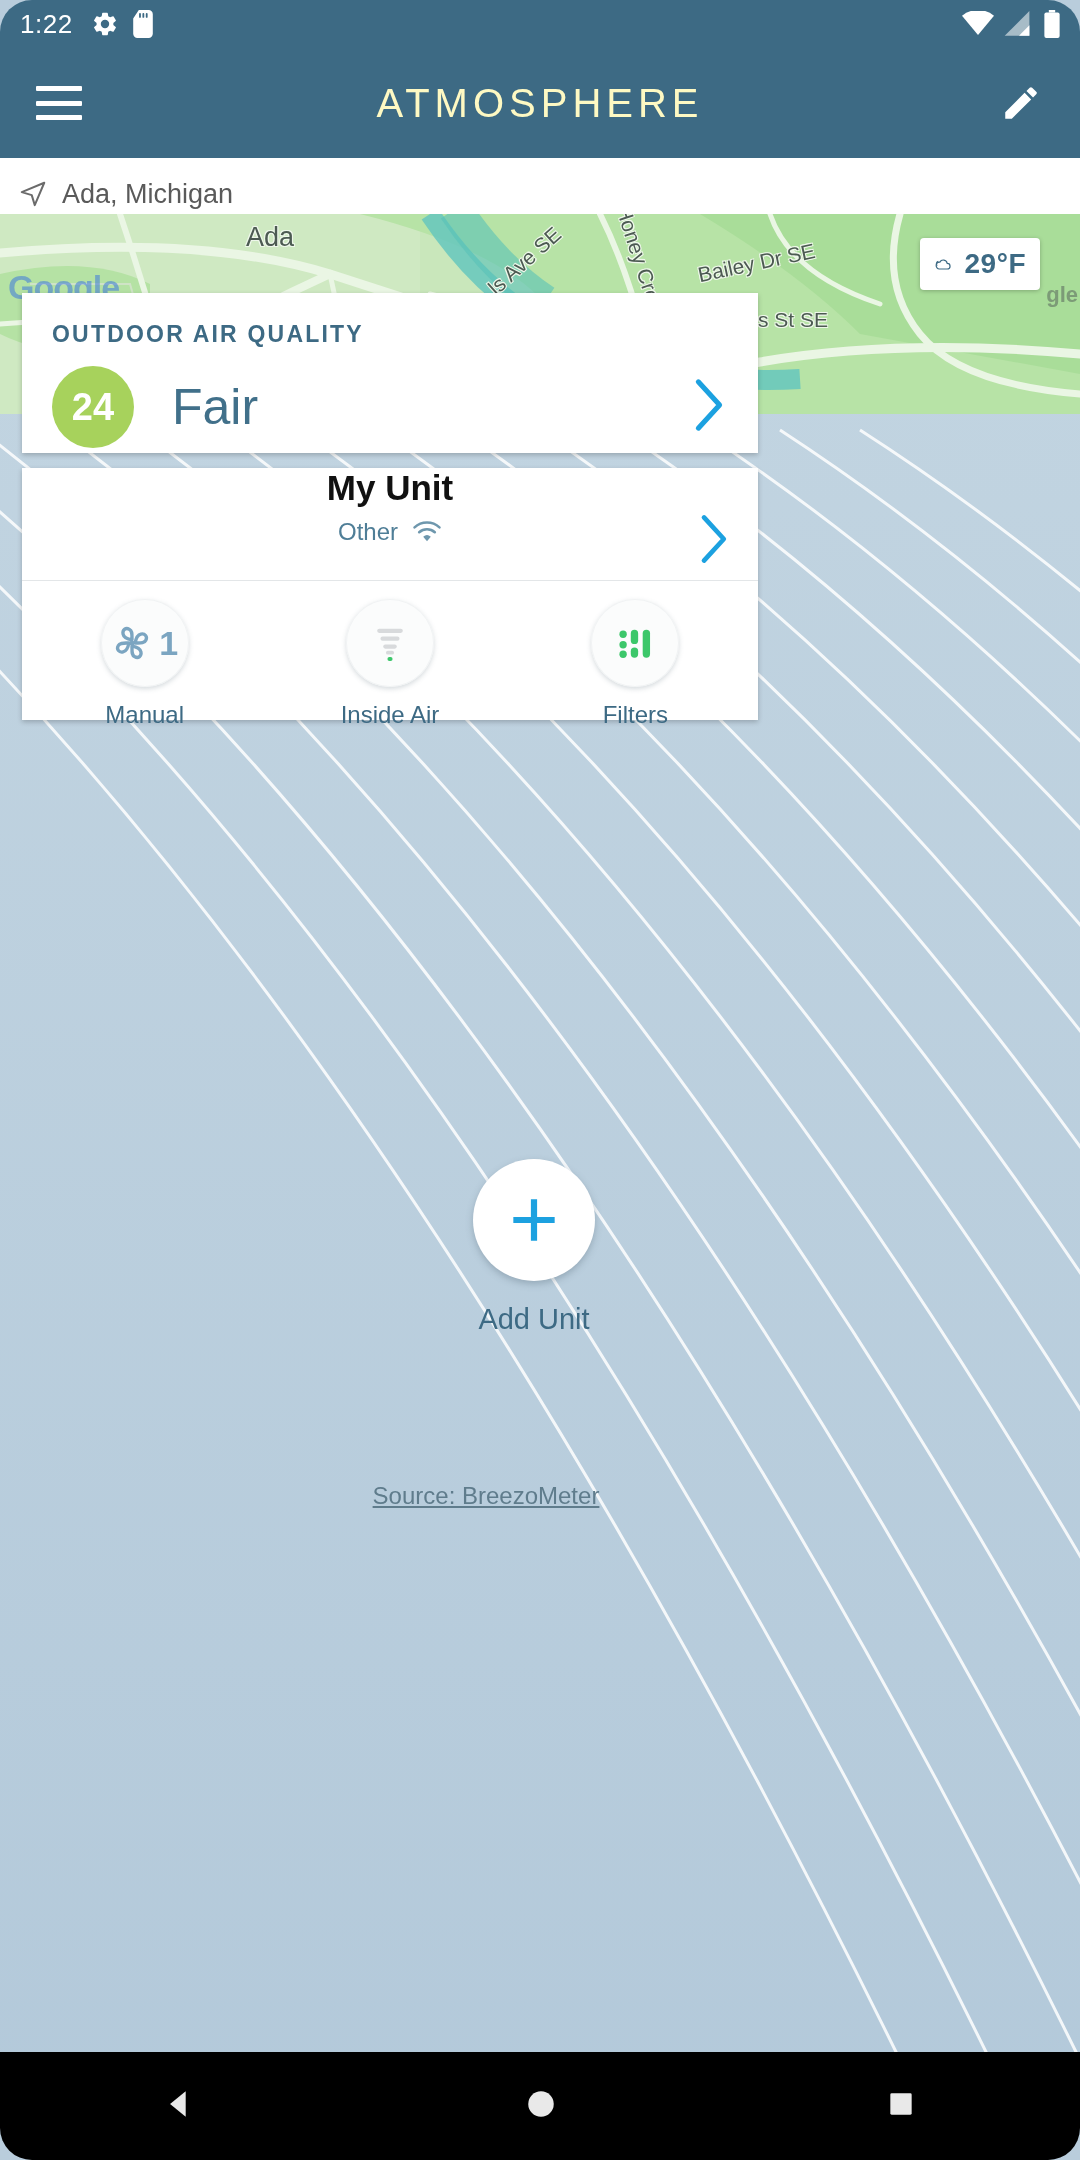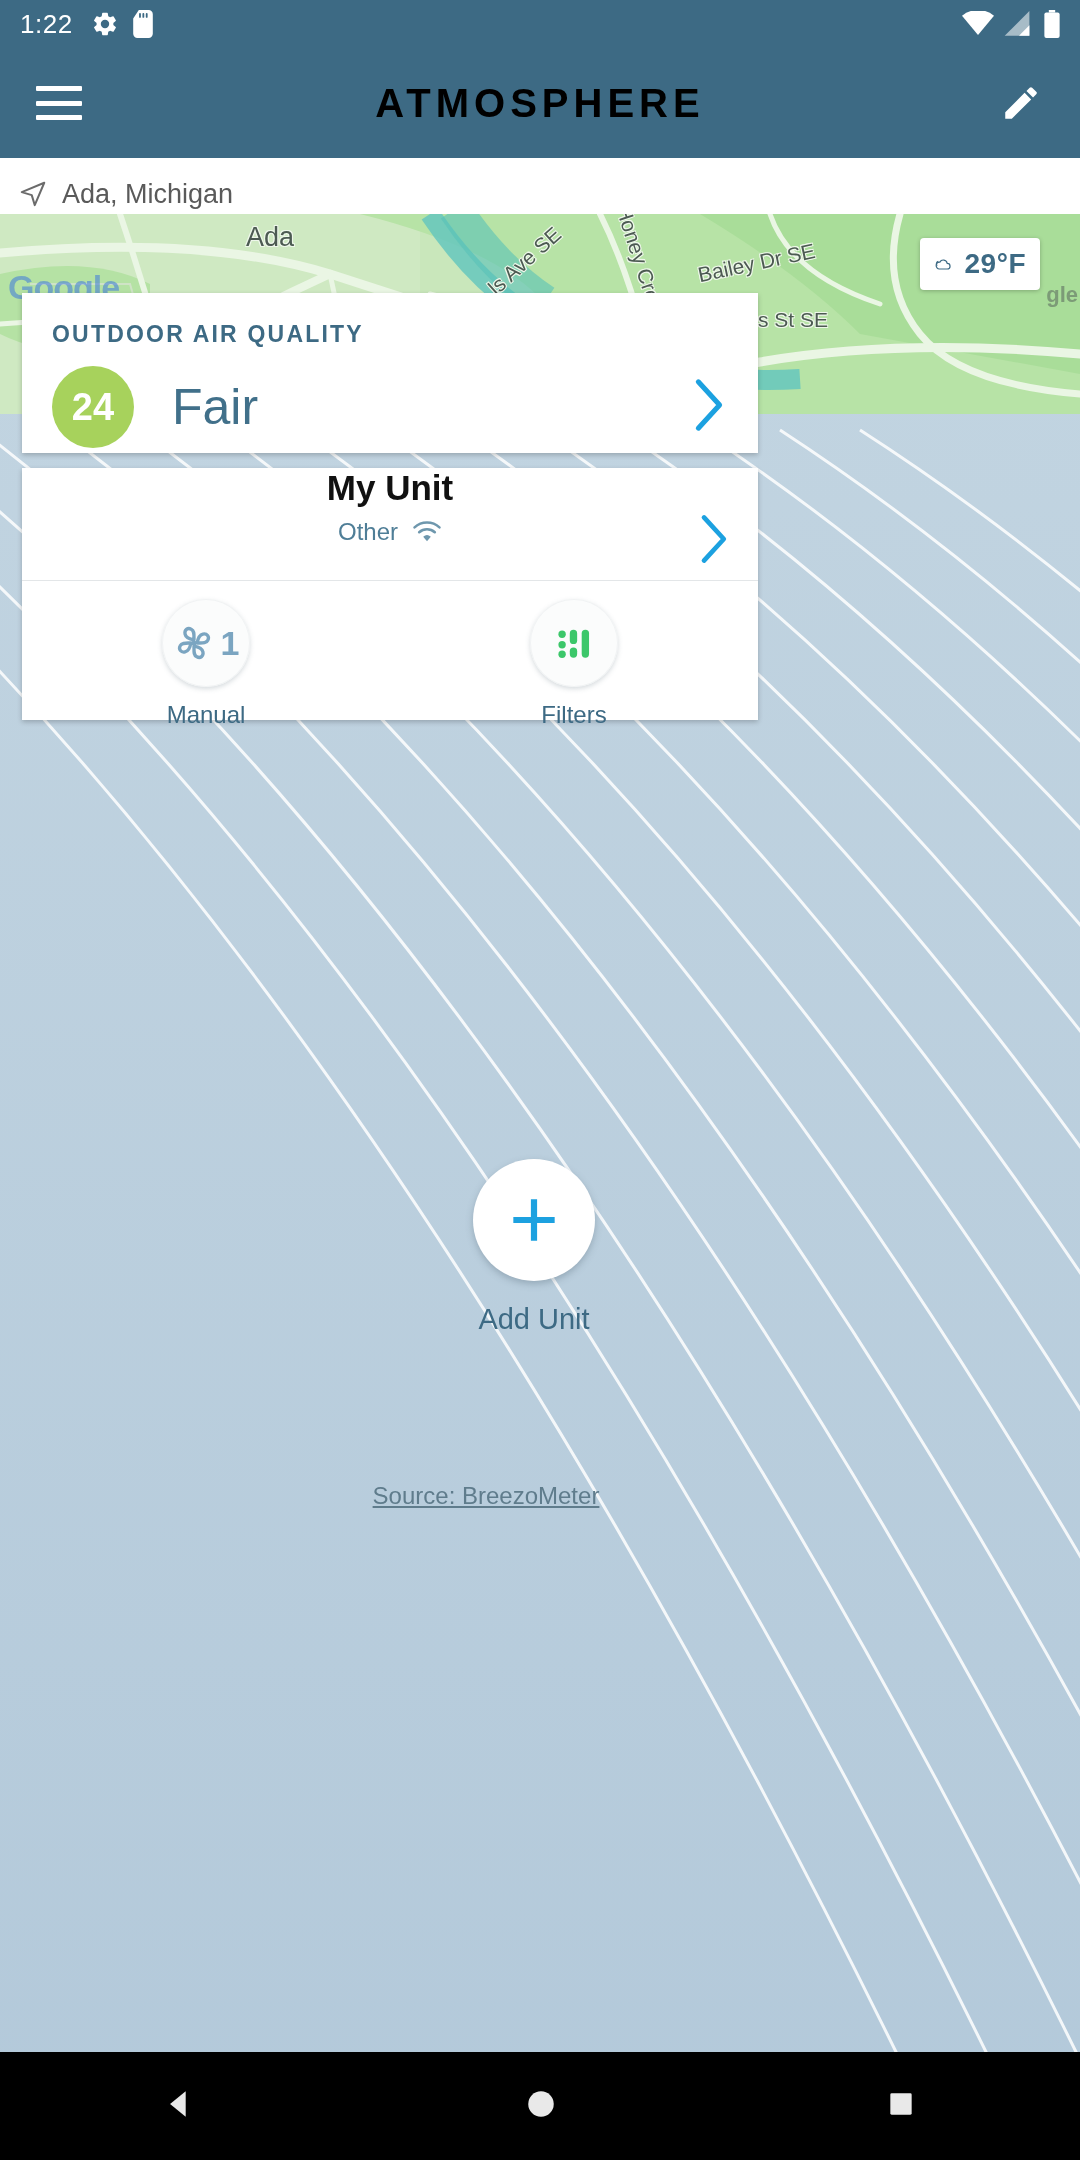--- a/index.html
+++ b/index.html
@@ -2,21 +2,21 @@
 <html><head>
 <meta charset="utf-8">
 <style>
   * { box-sizing: border-box; margin: 0; padding: 0; }
   html, body {
     width: 1080px; height: 2160px;
     font-family: "Liberation Sans", sans-serif;
     background: #b9cddc;
     overflow: hidden;
   }
-  #screen { position: relative; width: 1080px; height: 2160px; overflow: hidden; }
+  #screen { position: relative; width: 1080px; height: 2160px; overflow: hidden; border-radius: 32px; }
 
   
   .statusbar {
     position: absolute; top: 0; left: 0; width: 1080px; height: 48px;
     background: #3d6a84; color: #ffffff;
     display: flex; align-items: center; padding: 0 20px;
   }
   .sb-time { font-size: 26px; letter-spacing: .5px; }
   .sb-left-icons { display: flex; align-items: center; gap: 14px; margin-left: 18px; }
   .sb-right { margin-left: auto; display: flex; align-items: center; gap: 10px; }
@@ -25,21 +25,21 @@
   
   .appbar {
     position: absolute; top: 48px; left: 0; width: 1080px; height: 110px;
     background: #3d6a84;
     display: flex; align-items: center; padding: 0 36px;
   }
   .hamburger { width: 46px; height: 34px; display: flex; flex-direction: column; justify-content: space-between; cursor: pointer; }
   .hamburger i { display: block; height: 5px; background: #fff; border-radius: 1px; }
   .app-title {
     position: absolute; left: 0; right: 0; text-align: center;
-    color: #000000; font-size: 40px; font-weight: bold; letter-spacing: 5px;
+    color: #fef9c3; font-size: 40px; font-weight: normal; letter-spacing: 5px;
     pointer-events: none;
   }
   .edit-btn { margin-left: auto; width: 46px; height: 46px; display: flex; align-items: center; justify-content: center; cursor: pointer; z-index: 3; }
 
   
   .locbar {
     position: absolute; top: 158px; left: 0; width: 1080px; height: 72px;
     background: #ffffff; display: flex; align-items: center; padding: 0 18px; gap: 14px;
   }
   .loc-text { font-size: 27px; color: #5a5a5a; }
@@ -309,20 +309,34 @@
               <path d="M12 13.8c0 3-.3 5.2 1.6 6.1 2.1 1.1 4-.5 3.5-2.8-.4-2-2.7-2.9-5.1-3.3z"></path>
               <path d="M10.2 12c-3 0-5.2-.3-6.1 1.6C3 15.7 4.6 17.6 6.9 17.1c2-.4 2.9-2.7 3.3-5.1z"></path>
             </g>
             <circle cx="12" cy="12" r="1.5" fill="#7ba5c1"></circle>
           </svg>
           <span class="fan-num">1</span>
         </div>
         <div class="uact-label">Manual</div>
       </div>
 
+      <div class="uact">
+        <div class="uact-circle">
+          <svg width="44" height="44" viewBox="0 0 24 24">
+            <g fill="#d8dadc">
+              <rect x="5" y="4.2" width="14" height="2.3" rx="1.15"></rect>
+              <rect x="6.8" y="8.5" width="10.4" height="2.3" rx="1.15"></rect>
+              <rect x="8.3" y="12.8" width="7.4" height="2.3" rx="1.15"></rect>
+              <rect x="9.8" y="16.2" width="4.4" height="2.1" rx="1.05"></rect>
+            </g>
+            <rect x="10.6" y="19.6" width="2.8" height="2.2" rx="1.1" fill="#3cc76a"></rect>
+          </svg>
+        </div>
+        <div class="uact-label">Inside Air</div>
+      </div>
 
       <div class="uact">
         <div class="uact-circle">
           <svg width="42" height="42" viewBox="0 0 24 24">
             <g fill="#3cc76a">
               <circle cx="5.2" cy="7" r="2.1"></circle>
               <circle cx="5.2" cy="13" r="2.1"></circle>
               <circle cx="5.2" cy="18.4" r="2.1"></circle>
               <rect x="9.6" y="4.4" width="4.2" height="8.2" rx="2.1"></rect>
               <rect x="9.6" y="14.6" width="4.2" height="5.8" rx="2.1"></rect>

